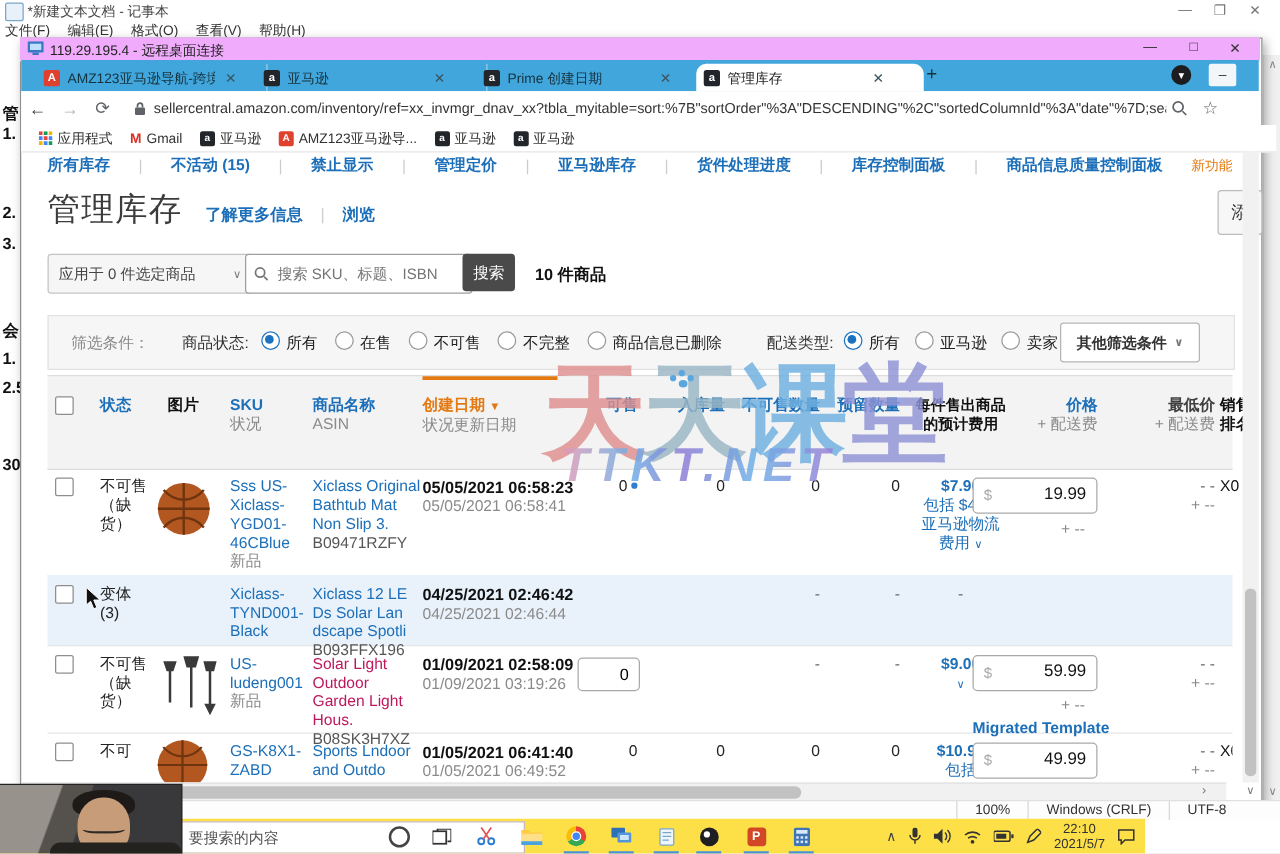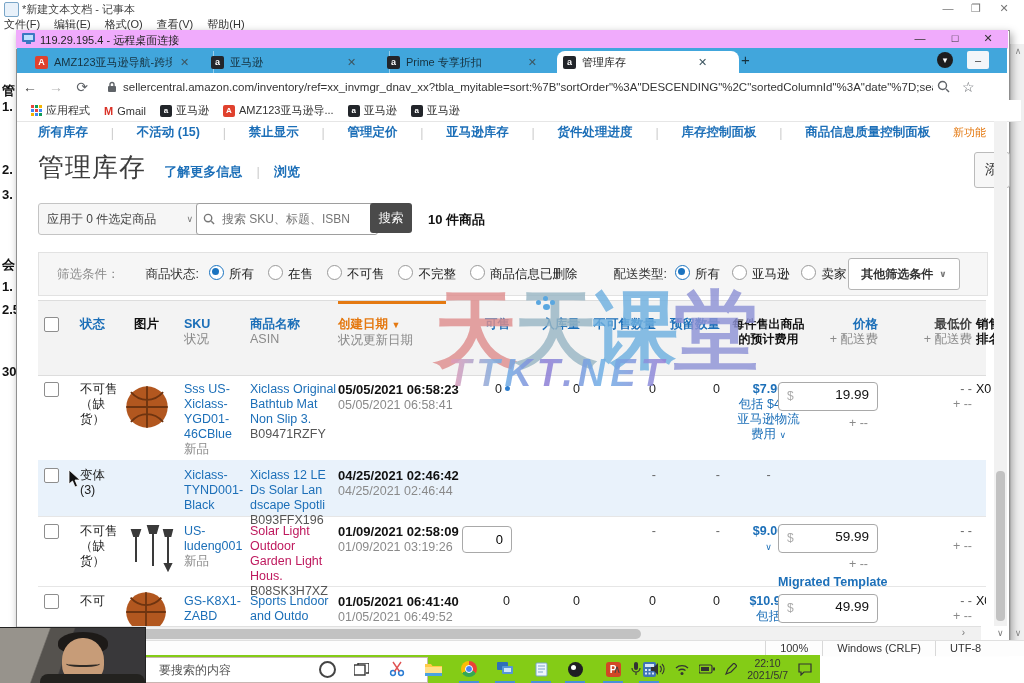--- a/index.html
+++ b/index.html
@@ -83,21 +83,21 @@
   .npscroll{left:1010px;top:44px;width:14px;height:596px;background:#f0f0f0;border-left:1px solid #ddd}
   
   .wm1{left:434px;top:288px;font-size:84px;font-weight:bold;opacity:.82;letter-spacing:-4px;line-height:84px;white-space:nowrap}
   .wm2{left:448px;top:352px;font-size:38px;font-weight:bold;font-style:italic;letter-spacing:5px;opacity:.85;
     background:linear-gradient(90deg,#e79ab5,#6fb0e6 25%,#8f7fd6 45%,#6fb0e6 70%,#9b7fd6);
     -webkit-background-clip:text;background-clip:text;color:transparent}
   .paw{width:5px;height:5px;border-radius:50%;background:#5aa7e0;position:absolute}
   
   .npstatus{left:0;top:640px;width:1024px;height:15px;background:#fdfdfd;border-top:1px solid #e0e0e0;display:flex;justify-content:flex-end;font-size:11px;color:#333}
   .npstatus div{border-left:1px solid #d8d8d8;padding:1px 14px;white-space:nowrap}
-  .taskbar{left:8px;top:655px;width:812px;height:28px;background:#84cc16;display:flex;align-items:center}
+  .taskbar{left:0;top:655px;width:916px;height:28px;background:#fde047;display:flex;align-items:center}
   .tsearch{position:absolute;left:40px;top:2px;width:268px;height:24px;background:#fff;border:1px solid #c9b6b3;display:flex;align-items:center;padding-left:110px;color:#555;font-size:12px}
   .ticon{position:absolute;top:3px;width:22px;height:22px;display:flex;align-items:center;justify-content:center}
   .underline{position:absolute;top:26px;width:20px;height:2px;background:#4a90d9}
   .tray{position:absolute;right:8px;top:0;height:28px;display:flex;align-items:center;gap:10px;color:#333}
   .traytime{font-size:10.5px;text-align:center;line-height:12px}
   .webcam{left:0;top:628px;width:145px;height:55px;background:linear-gradient(110deg,#97938c 0 30%,#55524e 31% 45%,#39383a 46%);overflow:hidden;box-shadow:0 0 0 1px #222}
   .head{position:absolute;left:62px;top:10px;width:42px;height:46px;background:#c79c78;border-radius:48% 48% 42% 42%}
   .hair{position:absolute;left:58px;top:4px;width:50px;height:22px;background:#1d1a18;border-radius:50% 50% 40% 40%}
   .glass{position:absolute;left:66px;top:30px;width:34px;height:7px;border-bottom:2px solid #2e2a26;border-radius:40%}
   .should{position:absolute;left:40px;top:46px;width:105px;height:12px;background:#23221f;border-radius:8px 8px 0 0}
@@ -159,21 +159,21 @@
       <span class="tablabel">AMZ123亚马逊导航-跨境电商…</span>
       <span class="tabx">✕</span>
     </div>
     <div class="tab" style="left:188px;width:172px">
       <span class="fav amz">a</span>
       <span class="tablabel">亚马逊</span>
       <span class="tabx" style="margin-left:78px">✕</span>
     </div>
     <div class="tab" style="left:364px;width:172px">
       <span class="fav amz">a</span>
-      <span class="tablabel">Prime 专享折扣</span>
+      <span class="tablabel">Prime 创建日期</span>
       <span class="tabx" style="margin-left:40px">✕</span>
     </div>
     <div class="tab active" style="left:540px;width:170px">
       <span class="fav amz">a</span>
       <span class="tablabel">管理库存</span>
       <span class="tabx" style="margin-left:66px">✕</span>
     </div>
     <span class="a" style="left:724px;top:3px;font-size:15px;color:#16323f">+</span>
     <span class="a" style="left:920px;top:4px;width:16px;height:16px;border-radius:50%;background:#1d1d1f;color:#fff;font-size:9px;display:flex;align-items:center;justify-content:center">▾</span>
     <span class="a" style="left:950px;top:3px;width:22px;height:18px;background:#f2f6f9;border-radius:2px;color:#333;display:flex;align-items:center;justify-content:center;font-size:11px">–</span>

